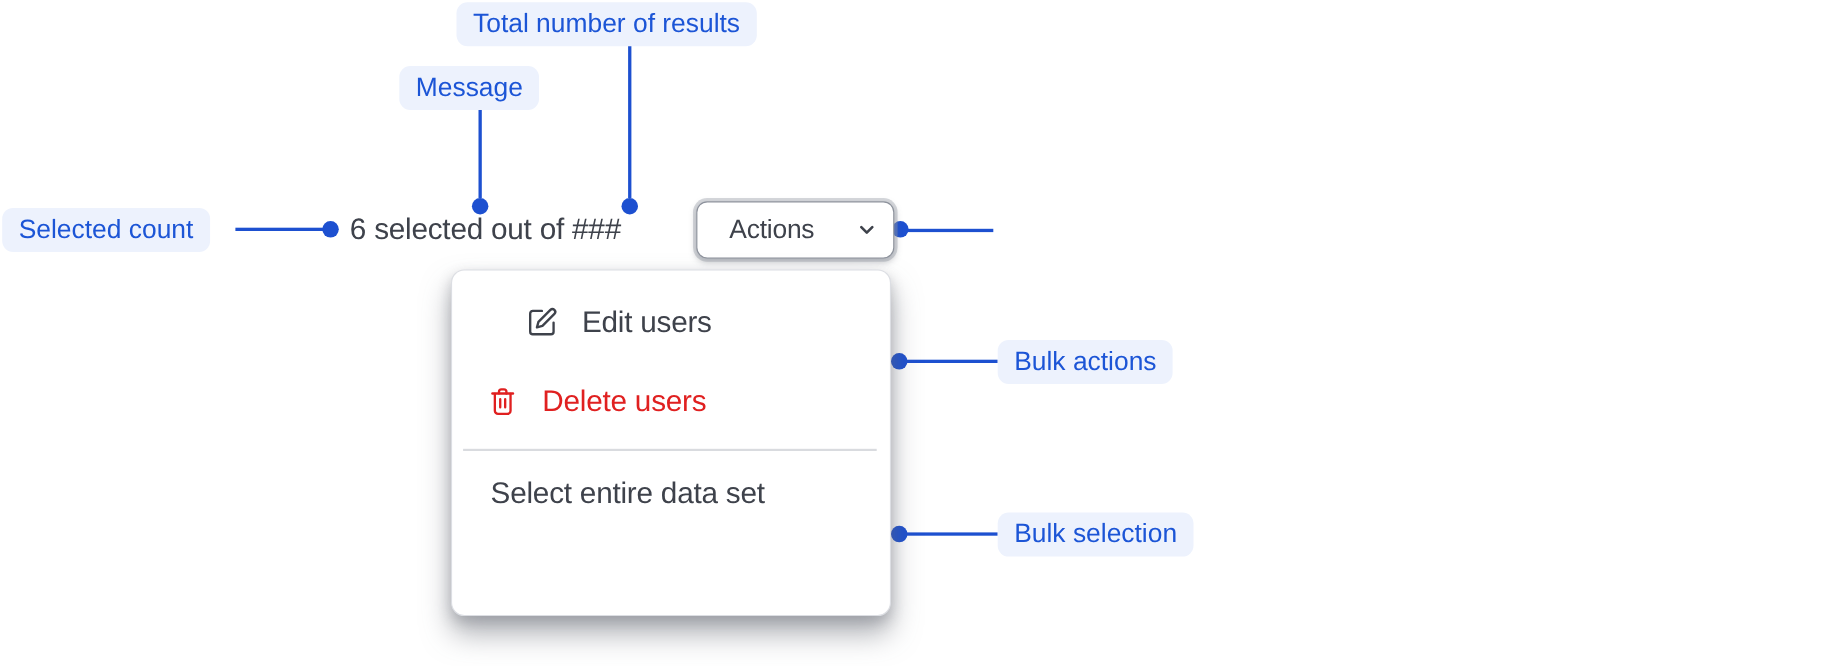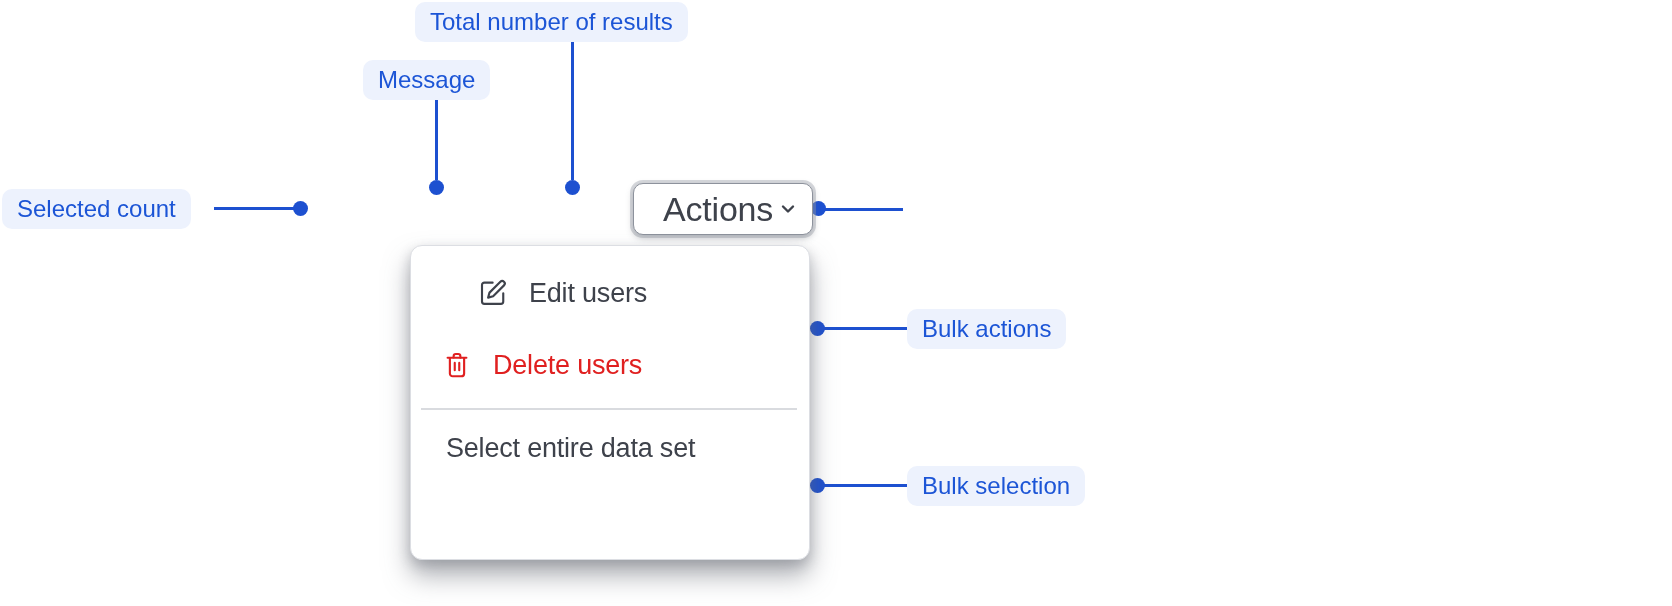--- a/index.html
+++ b/index.html
@@ -39,21 +39,21 @@
   
   .actions-button{
     position:absolute;left:633px;top:183px;width:180px;height:52px;
     box-sizing:border-box;
     background:var(--button-bg,#ffffff);
     border:1.5px solid var(--button-border,#8d929c);
     border-radius:10px;
     box-shadow:0 0 0 3px rgba(148,153,163,0.38),0 3px 7px rgba(110,115,125,0.45);
     display:flex;align-items:center;justify-content:space-between;
     padding:0 14px 0 29px;
-    font-size:34px;letter-spacing:-0.2px;
+    font-size:24px;letter-spacing:-0.2px;
     color:var(--text-dark,#3e424b);
     cursor:pointer;
   }
   .actions-button .chev{display:block;}
   
   .menu{
     position:absolute;left:410px;top:245px;width:400px;height:315px;
     box-sizing:border-box;
     background:var(--menu-bg,#ffffff);
     border:1px solid #dcdee3;
@@ -99,20 +99,21 @@
 
   <div class="line" style="left:817px;top:484px;width:90px;height:3px;"></div>
   <div class="dot" style="left:810px;top:478px;"></div>
 
   <div class="pill" style="left:415px;top:2px;">Total number of results</div>
   <div class="pill" style="left:363px;top:60px;">Message</div>
   <div class="pill" style="left:2px;top:189px;">Selected count</div>
   <div class="pill" style="left:907px;top:466px;">Bulk selection</div>
   <div class="pill" style="left:907px;top:309px;">Bulk actions</div>
 
+  <div class="summary-message">6 selected out of ###</div>
 
   <div class="actions-button">
     <span>Actions</span>
     <span class="chev">
       <svg width="20" height="20" viewBox="0 0 20 20" fill="none" stroke="#3e424b" stroke-width="2.4" stroke-linecap="round" stroke-linejoin="round">
         <path d="M5 7.5l5 5 5-5"></path>
       </svg>
     </span>
   </div>
 

